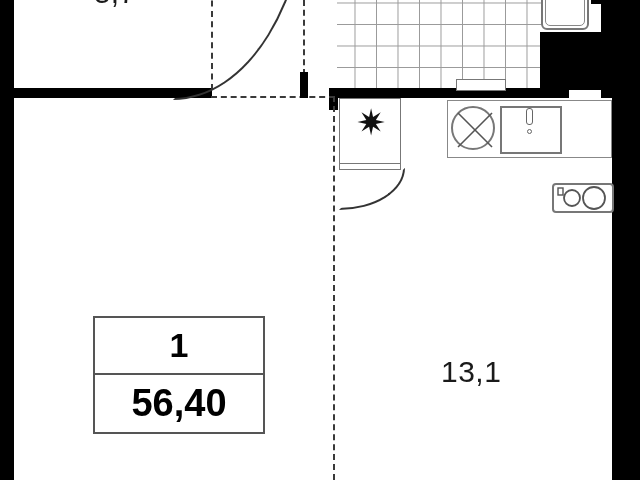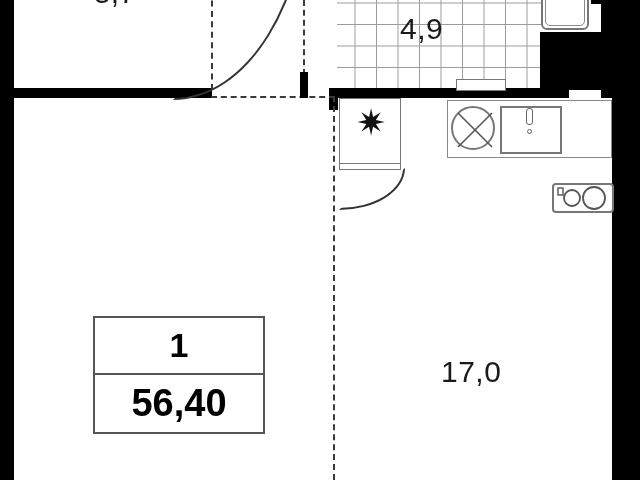--- a/index.html
+++ b/index.html
@@ -170,23 +170,22 @@
   <div class="fixture" style="left:527px; top:129px; width:5px; height:5px; border:1.5px solid #666; border-radius:50%;"></div>
 
   <div class="fixture fx-outline" style="left:552px; top:183px; width:62px; height:30px; border-radius:4px; border-width:2px;">
     <svg width="58" height="26" style="display:block;">
       <circle cx="18" cy="13" r="8" fill="none" stroke="#555" stroke-width="1.8"></circle>
       <circle cx="40" cy="13" r="11" fill="none" stroke="#555" stroke-width="1.8"></circle>
       <rect x="4" y="3" width="5" height="7" fill="none" stroke="#555" stroke-width="1.4"></rect>
     </svg>
   </div>
 
-  <div class="area-label" style="left:400px; top:12px;">4,9</div>
 
-  <div class="area-label" style="left:441px; top:355px;">17,0</div>
+  <div class="area-label" style="left:441px; top:355px;">13,1</div>
 
 
   <div class="clip-box" style="left:90px; top:0px; width:80px; height:10px;">
     <div class="cut-label" style="left:4px; top:-24px;">5,7</div>
   </div>
 
   <div class="infobox" style="left:93px; top:316px; width:172px; height:118px;">
     <div class="row row-top">1</div>
     <div class="row row-bottom">56,40</div>
   </div>

